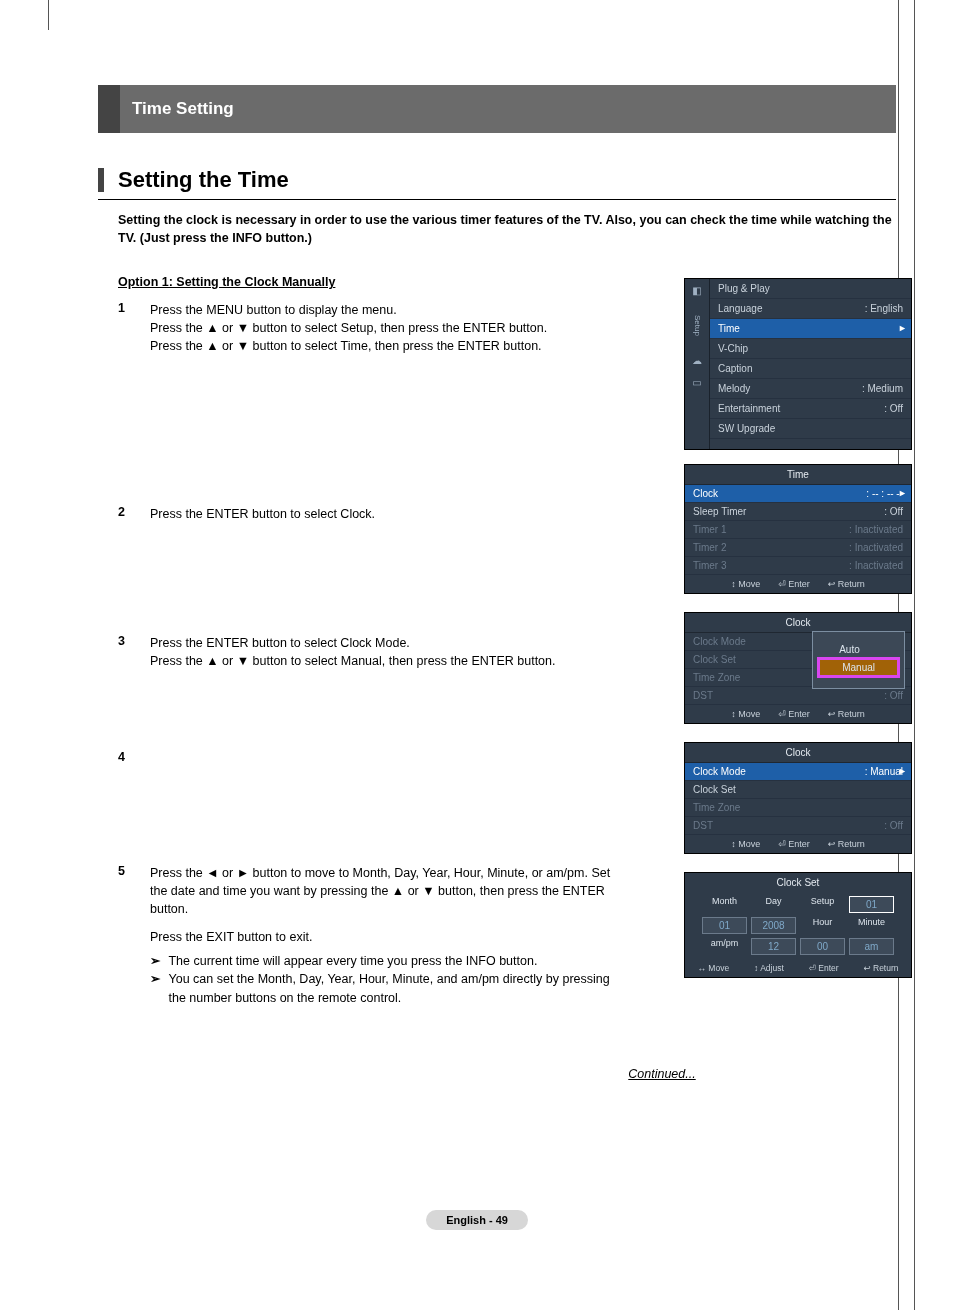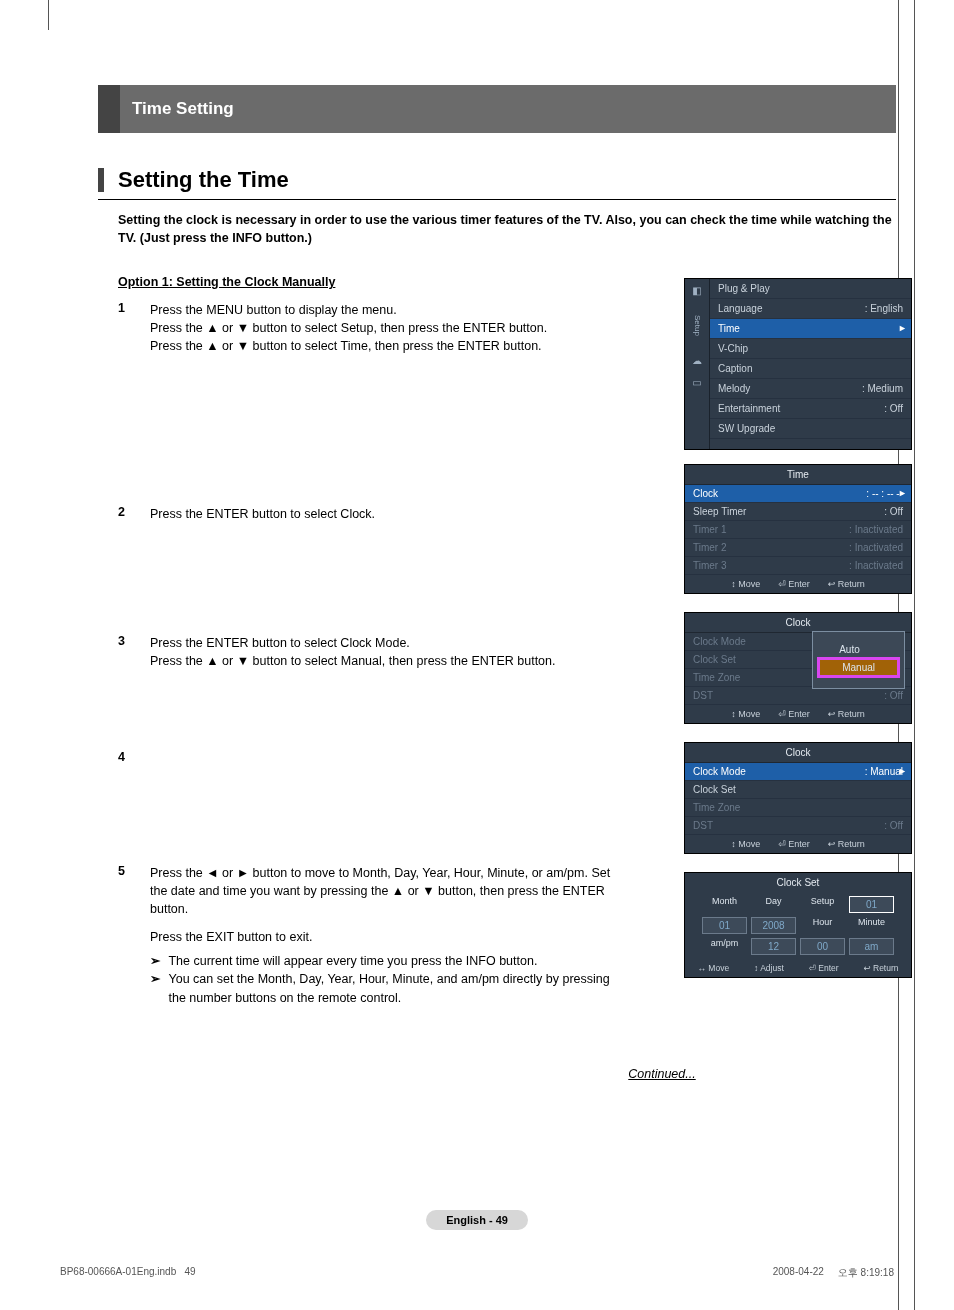--- a/index.html
+++ b/index.html
@@ -278,20 +278,13 @@
       </div>
     </div>
   </div>
 
   <span class="continued">Continued...</span>
 
   <div class="footer">
     <span class="footer-pill">English - 49</span>
   </div>
 
-  <div class="meta">
-    <span><span>BP68-00666A-01Eng.indb</span>&nbsp;&nbsp;&nbsp;<span>49</span></span>
-    <span class="r">
-        <span>2008-04-22</span>
-        <span>오후 8:19:18</span>
-      </span>
-  </div>
 </div>
 
 </body></html>

